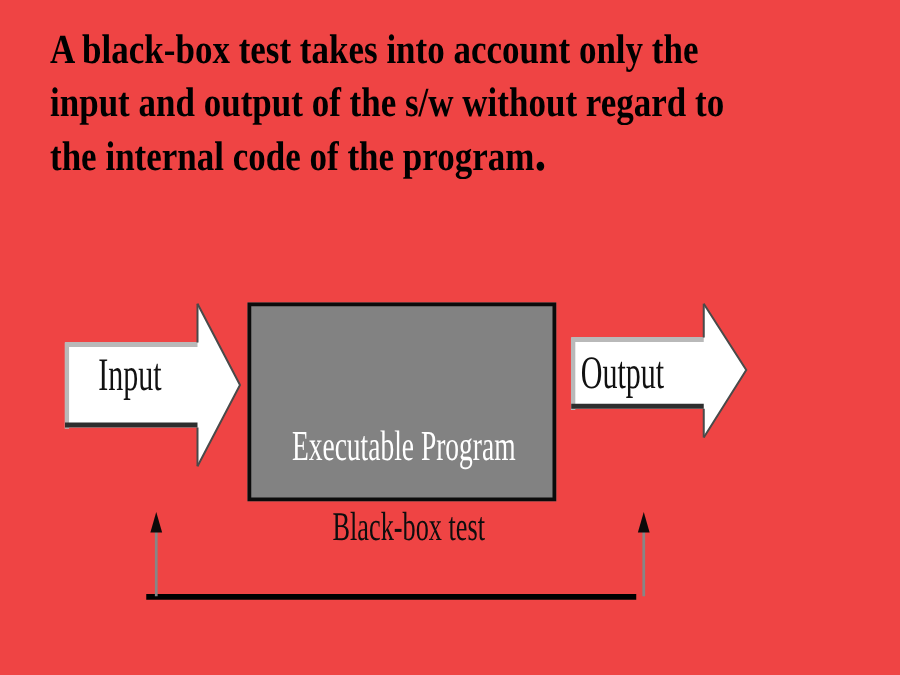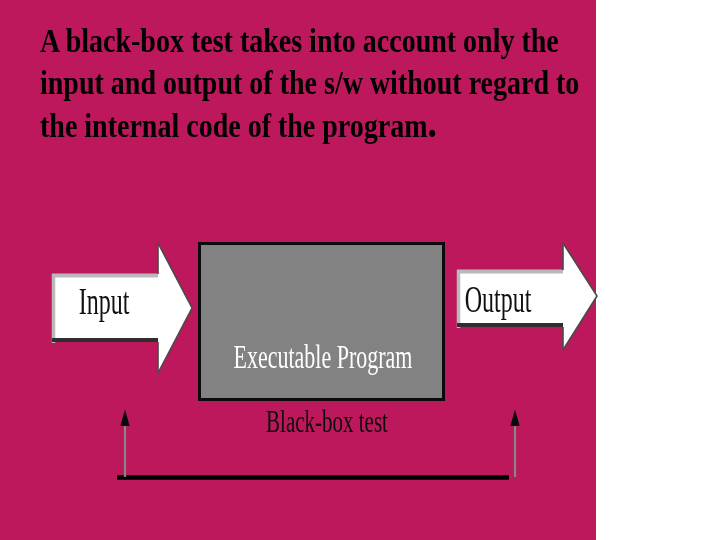--- a/index.html
+++ b/index.html
@@ -3,21 +3,21 @@
 <meta charset="utf-8">
 <style>
   html, body { margin: 0; padding: 0; }
   body {
     width: 720px; height: 540px;
     background: #ffffff;
     position: relative;
     overflow: hidden;
     font-family: "Liberation Serif", "DejaVu Serif", serif;
   }
-  .slide { position: absolute; left: 0; top: 0; width: 596px; height: 540px; background: #be185d; font-family: Liberation Serif, serif; }
+  .slide { position: absolute; left: 0; top: 0; width: 720px; height: 540px; background: #ef4444; font-family: Liberation Serif, serif; }
 
   
   .title {
     position: absolute; left: 40px; top: 20px; width: 680px;
     font-weight: bold; font-size: 28px; line-height: 36px;
     color: #000000;
     transform: scaleY(1.18); transform-origin: top left;
   }
   .tline { white-space: nowrap; }
   .big-period { font-size: 1.35em; line-height: 0; }

